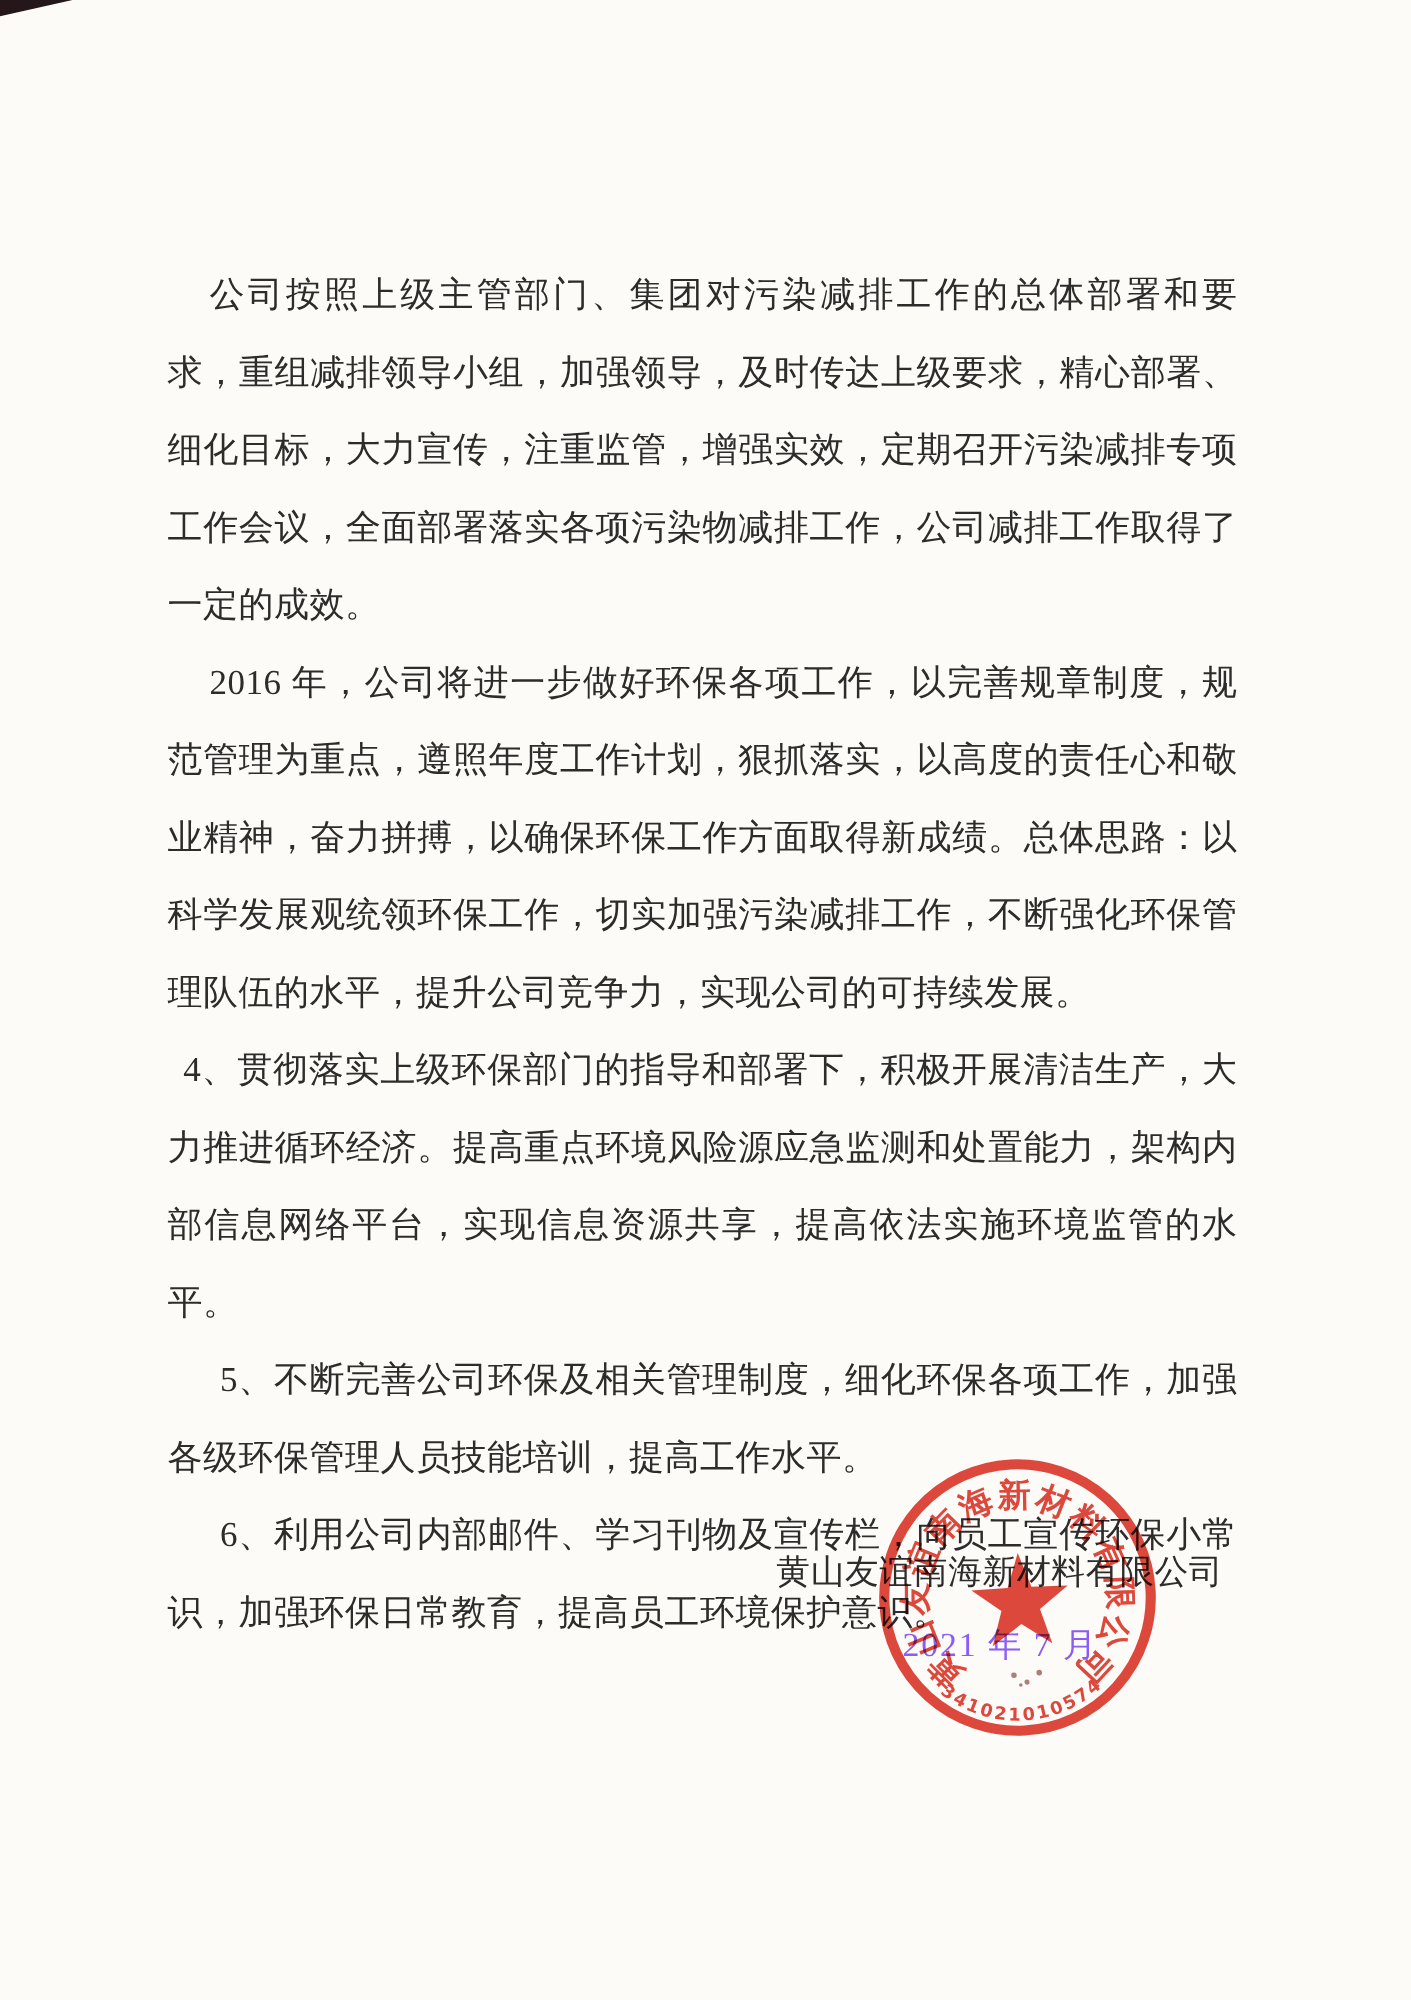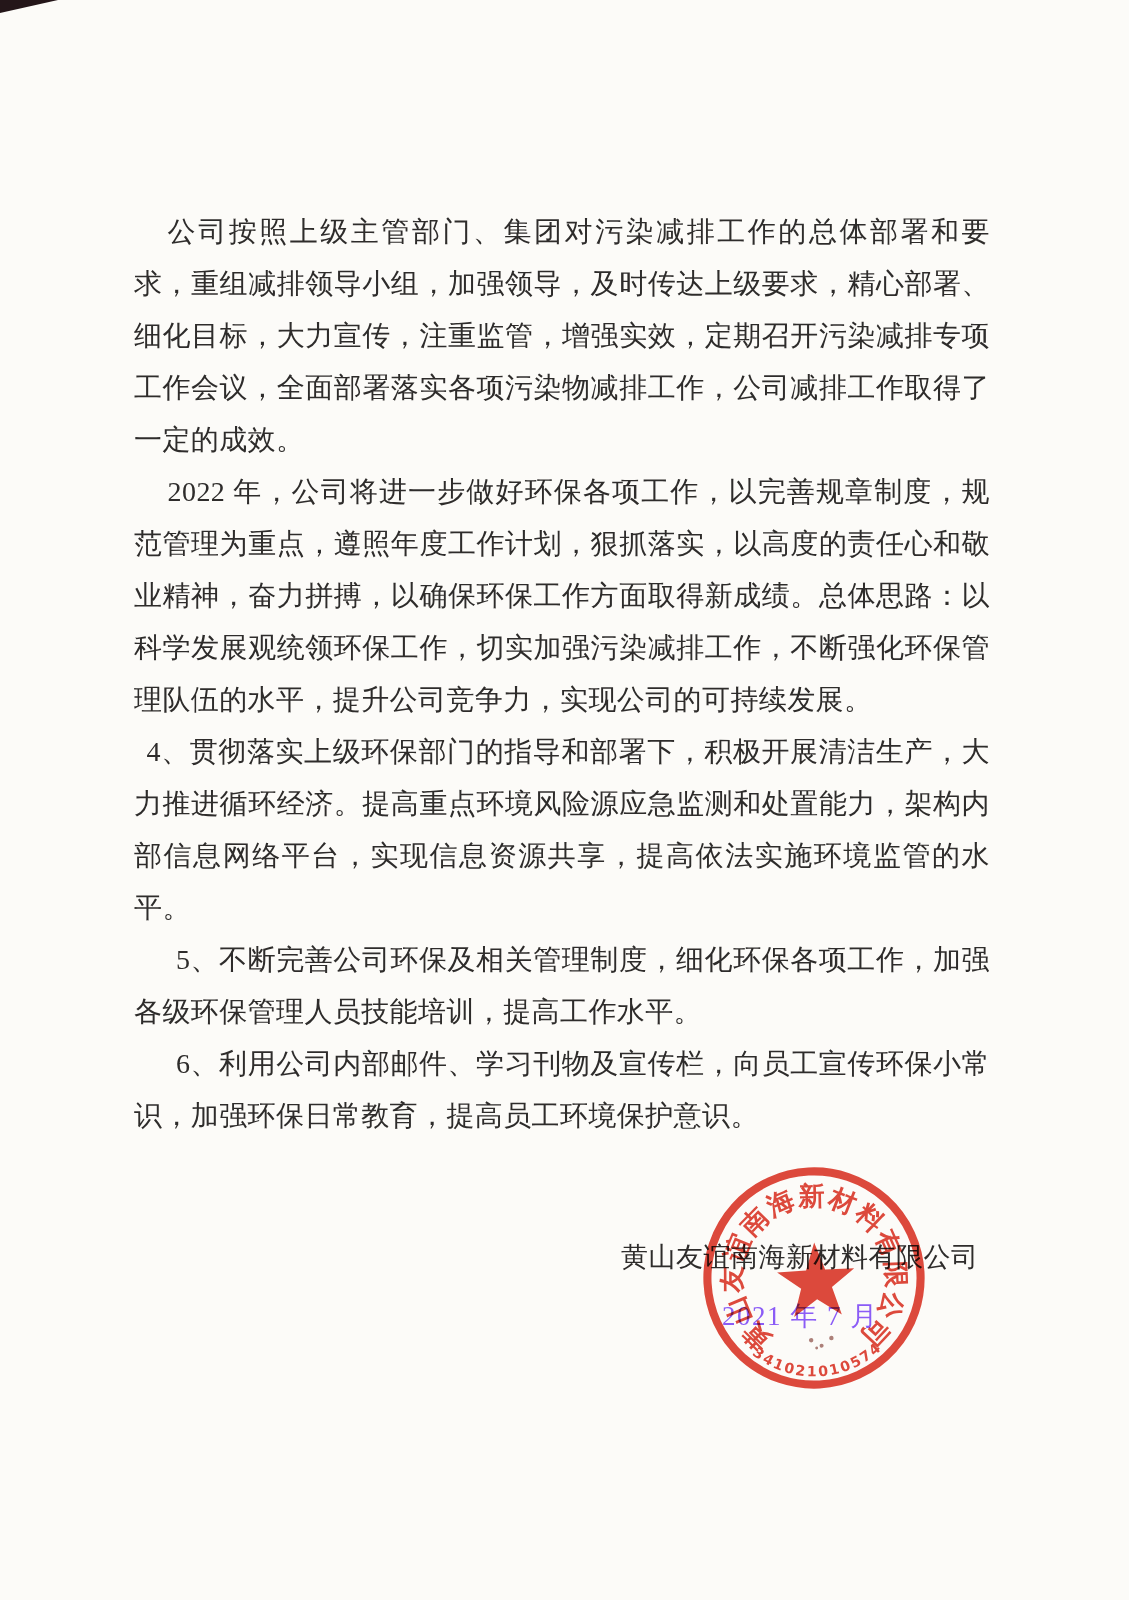--- a/index.html
+++ b/index.html
@@ -22,21 +22,21 @@
     border-top: 13px solid #241619;
     border-right: 58px solid transparent;
   }
 
   .body-text {
     position: absolute;
     left: 134px;
     top: 206px;
     width: 856px;
     font-size: 28px;
-    line-height: 52px;
+    line-height: 62px;
     color: #2e2c2b;
     text-align: justify;
     word-break: break-all;
     letter-spacing: 0.4px;
   }
   .para { margin: 0; text-indent: 1.2em; }
   .para.item { text-indent: 1.5em; }
   .para.item-first { text-indent: 0.45em; }
 
   .sig-company {
@@ -86,21 +86,21 @@
 </style>
 </head>
 <body>
 
 <div class="page">
 
   <div class="corner-artifact"></div>
 
   <main class="body-text">
     <p class="para">公司按照上级主管部门、集团对污染减排工作的总体部署和要求，重组减排领导小组，加强领导，及时传达上级要求，精心部署、细化目标，大力宣传，注重监管，增强实效，定期召开污染减排专项工作会议，全面部署落实各项污染物减排工作，公司减排工作取得了一定的成效。</p>
-    <p class="para">2022 年，公司将进一步做好环保各项工作，以完善规章制度，规范管理为重点，遵照年度工作计划，狠抓落实，以高度的责任心和敬业精神，奋力拼搏，以确保环保工作方面取得新成绩。总体思路：以科学发展观统领环保工作，切实加强污染减排工作，不断强化环保管理队伍的水平，提升公司竞争力，实现公司的可持续发展。</p>
+    <p class="para">2016 年，公司将进一步做好环保各项工作，以完善规章制度，规范管理为重点，遵照年度工作计划，狠抓落实，以高度的责任心和敬业精神，奋力拼搏，以确保环保工作方面取得新成绩。总体思路：以科学发展观统领环保工作，切实加强污染减排工作，不断强化环保管理队伍的水平，提升公司竞争力，实现公司的可持续发展。</p>
     <p class="para item-first">4、贯彻落实上级环保部门的指导和部署下，积极开展清洁生产，大力推进循环经济。提高重点环境风险源应急监测和处置能力，架构内部信息网络平台，实现信息资源共享，提高依法实施环境监管的水平。</p>
     <p class="para item">5、不断完善公司环保及相关管理制度，细化环保各项工作，加强各级环保管理人员技能培训，提高工作水平。</p>
     <p class="para item">6、利用公司内部邮件、学习刊物及宣传栏，向员工宣传环保小常识，加强环保日常教育，提高员工环境保护意识。</p>
   </main>
 
   <div class="sig-company">黄山友谊南海新材料有限公司</div>
   <div class="sig-date">2021 年 7 月</div>
 
   <svg class="stamp" viewBox="0 0 264 264" width="268" height="268" aria-hidden="true">
     <defs>

